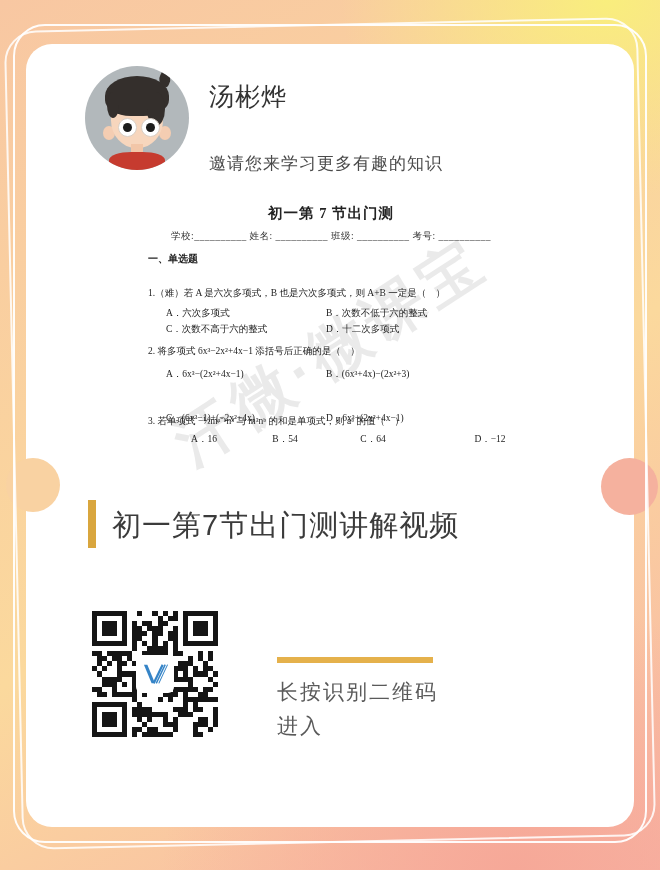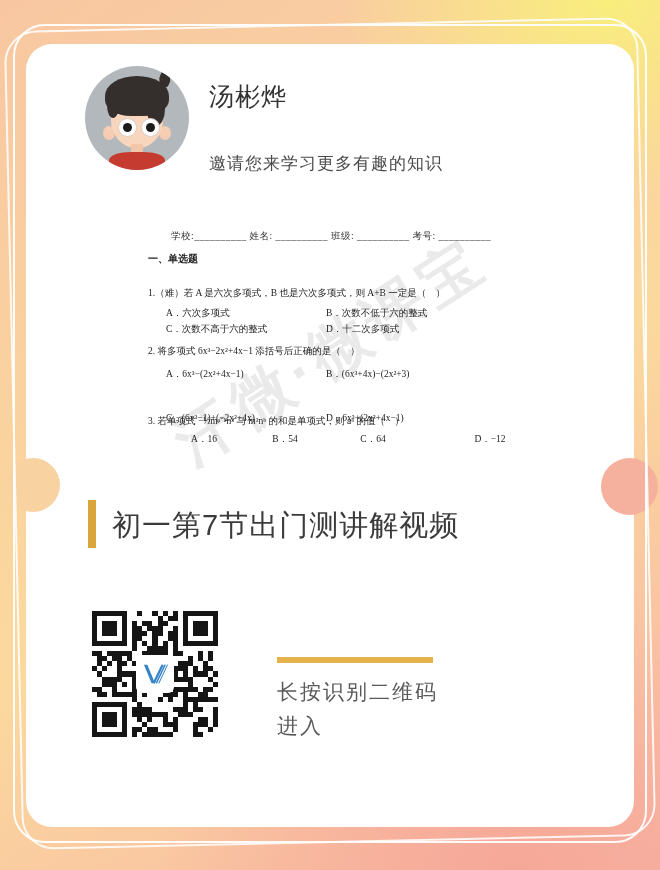--- a/index.html
+++ b/index.html
@@ -88,20 +88,21 @@
           <div class="av-pupil"></div>
         </div>
       <div class="av-neck"></div>
       <div class="av-shirt"></div>
     </div>
     <div class="user-name">汤彬烨</div>
     <div class="user-sub">邀请您来学习更多有趣的知识</div>
 
     <div class="paper">
       <div class="watermark">汗微·微课宝</div>
+      <div class="paper-title">初一第 7 节出门测</div>
       <div class="paper-fields">学校:__________ 姓名: __________ 班级: __________ 考号: __________</div>
       <div class="paper-section">一、单选题</div>
 
       <div class="q q1">
         <div>1.（难）若 A 是六次多项式，B 也是六次多项式，则 A+B 一定是（　）</div>
         <div class="opts2">
           <span>A．六次多项式</span>
           <span>B．次数不低于六的整式</span>
           <span>C．次数不高于六的整式</span>
           <span>D．十二次多项式</span>

